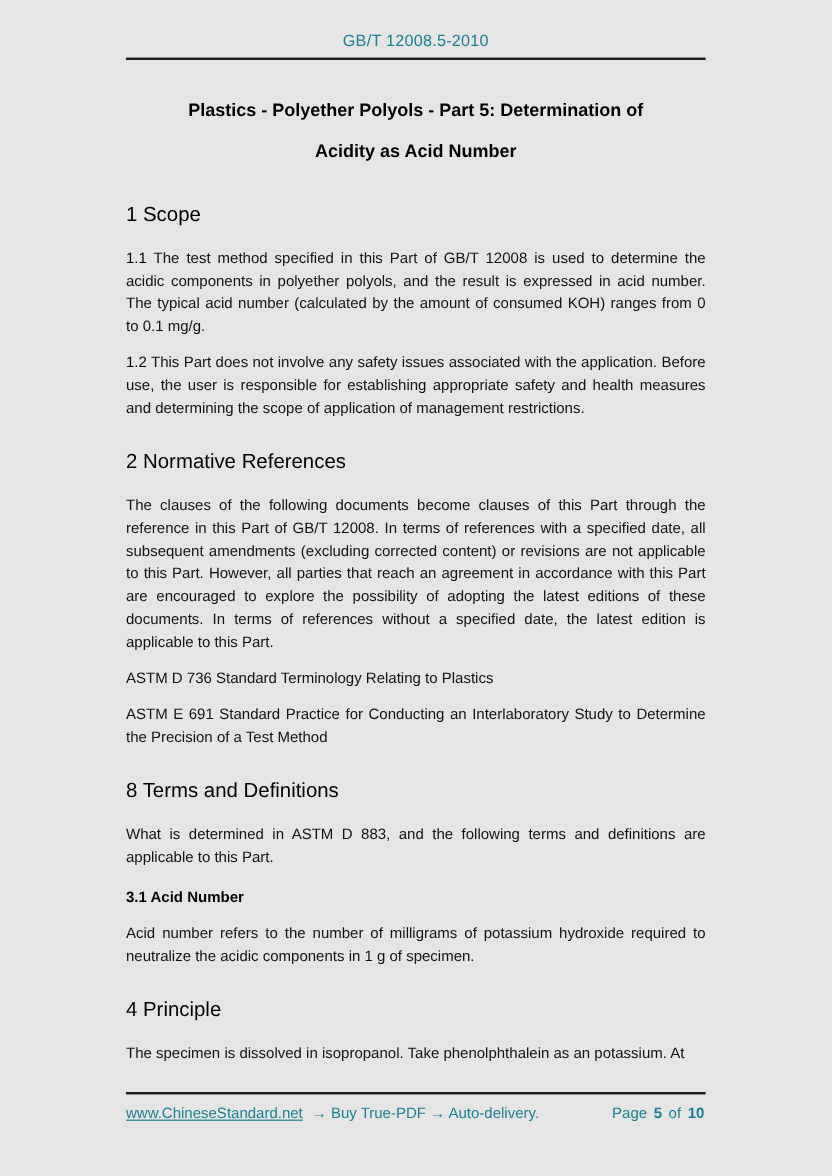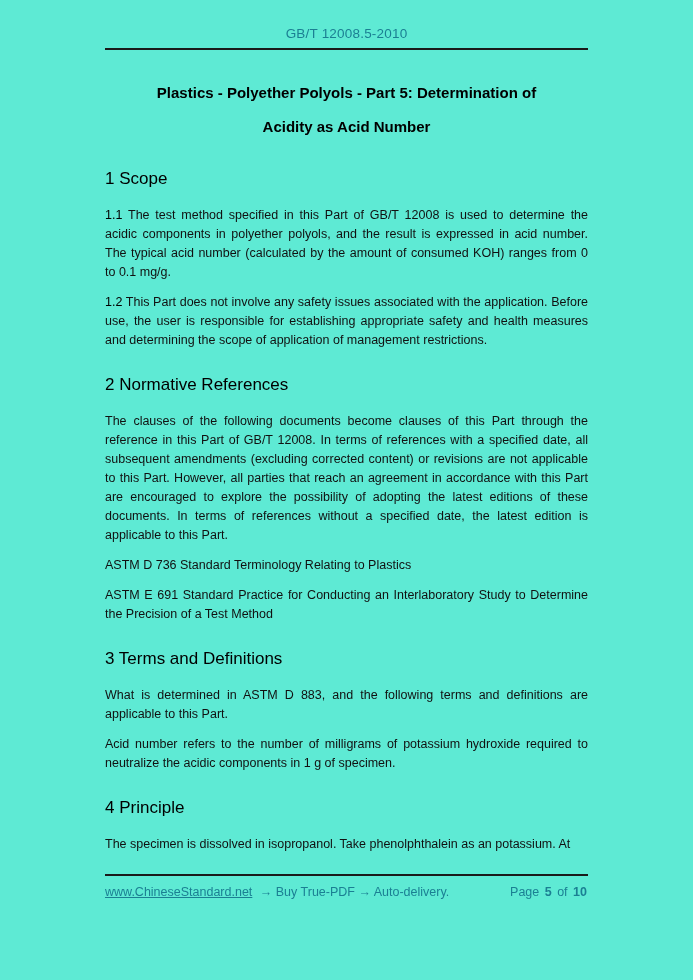--- a/index.html
+++ b/index.html
@@ -4,37 +4,37 @@
 <style>
   :root { --accent: #1b7f93; --rule: #1a1a1a; --ink: #111; }
   * { box-sizing: border-box; }
   html, body { margin: 0; padding: 0; }
   body {
     width: 693px; height: 980px;
     background: #ffffff;
     font-family: "Liberation Sans", sans-serif;
     color: var(--ink);
   }
-  .page { position: relative; width: 693px; height: 980px; overflow: hidden; background: #5eead4; }
+  .page { position: relative; width: 693px; height: 980px; overflow: hidden; background: #e5e5e5; }
 
   .doc-header { text-align: center; padding-top: 26px; }
   .doc-number { font-size: 13.5px; color: var(--accent); letter-spacing: 0.2px; }
   .header-rule { width: 483px; margin: 7px auto 0; border-top: 2px solid var(--rule); height: 0; }
 
   .content { width: 483px; margin: 0 auto; }
 
   .title { font-size: 15px; font-weight: bold; text-align: center; line-height: 34px; margin: 26px 0 0; color: #000; }
   .title .title-line { display: block; }
 
   h2.section-heading { font-size: 17px; font-weight: normal; color: #000; margin: 24px 0 16px; line-height: 22px; }
   p.body-text { font-size: 12.5px; line-height: 19px; text-align: justify; margin: 0 0 11px; color: var(--ink); }
   p.body-text b.lead { font-weight: normal; color: #000; }
   .sub-heading { font-size: 12.5px; font-weight: bold; color: #000; margin: 15px 0 11px; line-height: 19px; }
 
-  .footer { position: absolute; left: 105px; width: 483px; top: 874px; }
+  .footer { position: absolute; left: 105px; width: 483px; top: 910px; }
   .footer-rule { border-top: 2px solid var(--rule); height: 0; }
   .footer-row { display: flex; justify-content: space-between; align-items: baseline; margin-top: 9px; font-size: 12.5px; color: var(--accent); white-space: nowrap; }
   .footer-left { display: inline; }
   .footer-link { color: var(--accent); text-decoration: underline; cursor: pointer; }
   .footer-tagline { margin-left: 4px; }
   .page-indicator span { margin: 12px 1px; }
   .page-indicator b { font-weight: bold; margin: 0 1px; }
 </style>
 </head>
 <body>
@@ -66,24 +66,25 @@
     </p>
 
     <h2 class="section-heading">2 Normative References</h2>
 
     <p class="body-text">The clauses of the following documents become clauses of this Part through the reference in this Part of GB/T 12008. In terms of references with a specified date, all subsequent amendments (excluding corrected content) or revisions are not applicable to this Part. However, all parties that reach an agreement in accordance with this Part are encouraged to explore the possibility of adopting the latest editions of these documents. In terms of references without a specified date, the latest edition is applicable to this Part.</p>
 
     <p class="body-text">ASTM D 736 Standard Terminology Relating to Plastics</p>
 
     <p class="body-text">ASTM E 691 Standard Practice for Conducting an Interlaboratory Study to Determine the Precision of a Test Method</p>
 
-    <h2 class="section-heading">3 Terms and Definitions</h2>
+    <h2 class="section-heading">8 Terms and Definitions</h2>
 
     <p class="body-text">What is determined in ASTM D 883, and the following terms and definitions are applicable to this Part.</p>
 
+    <h3 class="sub-heading">3.1 Acid Number</h3>
 
     <p class="body-text">Acid number refers to the number of milligrams of potassium hydroxide required to neutralize the acidic components in 1 g of specimen.</p>
 
     <h2 class="section-heading">4 Principle</h2>
 
     <p class="body-text">The specimen is dissolved in isopropanol. Take phenolphthalein as an potassium. At</p>
 
   </main>
 
   <footer class="footer">

